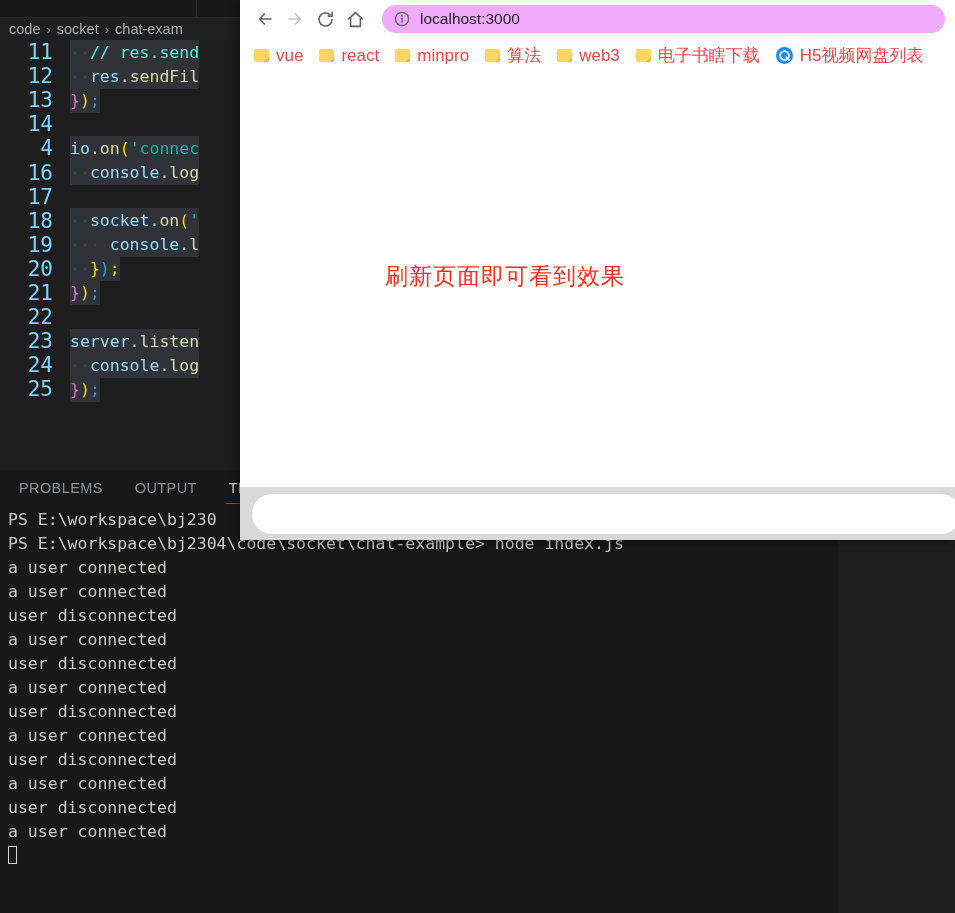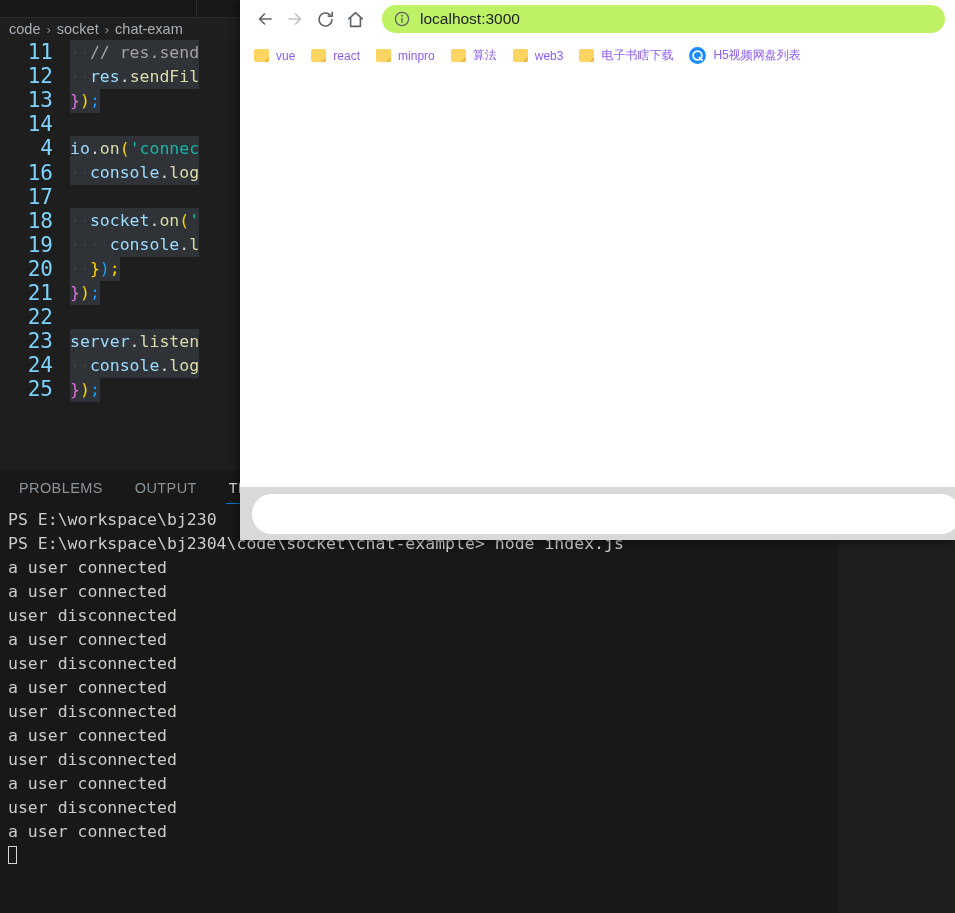--- a/index.html
+++ b/index.html
@@ -36,21 +36,21 @@
   }
   .gutter {
     width:70px; min-width:70px; text-align:right; padding-right:17px;
     color:#7dd3fc; font-family:"DejaVu Sans Mono", monospace; font-size:21px;
   }
   .code-text { position:relative; }
   
   .sel { background:#2f3337; padding:3px 0; }
 
   
-  .t-comment { color:#a3a3a3; }
+  .t-comment { color:#5eead4; }
   .t-var     { color:#9cdcfe; }
   .t-prop    { color:#dcdcaa; }
   .t-str     { color:#14b8a6; }
   .t-paren1  { color:#ffd700; }
   .t-paren2  { color:#da70d6; }
   .t-paren3  { color:#179fff; }
   .t-dot     { color:#d4d4d4; }
   .indent-guide { color:#404040; }
 
   
@@ -86,35 +86,35 @@
   }
   .bw-toolbar {
     height:38px; display:flex; align-items:center; padding:0 10px; background:#ffffff;
   }
   .nav-btn {
     width:30px; height:30px; display:flex; align-items:center; justify-content:center;
     border-radius:50%; flex:none;
   }
   .nav-btn svg { display:block; }
   .omnibox {
-    flex:1; height:28px; margin-left:12px; background:#bef264; border-radius:14px;
+    flex:1; height:28px; margin-left:12px; background:#f0abfc; border-radius:14px;
     display:flex; align-items:center; padding:0 12px; gap:10px; min-width:0;
   }
   .omnibox .url {
     font-size:15.5px; color:#202124; font-family:"Liberation Sans", sans-serif;
     white-space:nowrap; overflow:hidden;
   }
 
   .bw-bookmarks {
     height:35px; display:flex; align-items:center; gap:0px; padding:0 6px;
     background:#ffffff; overflow:hidden; white-space:nowrap;
   }
   .bm {
     display:flex; align-items:center; gap:7px; padding:4px 8px; border-radius:4px;
-    font-size:12px; color:#8b5cf6; flex:none;
+    font-size:17px; color:#ef4444; flex:none;
   }
   .bm-folder {
     width:15px; height:13px; position:relative; flex:none;
   }
   .bm-folder:before {
     content:""; position:absolute; left:0; top:0; width:15px; height:13px;
     background:#fcd462; border-radius:1.5px 1.5px 2px 2px;
   }
   .bm-folder:after {
     content:""; position:absolute; right:0; bottom:0; width:5px; height:5px;
@@ -330,17 +330,20 @@
       <span class="bm-quark">
         <svg width="13" height="13" viewBox="0 0 13 13">
           <circle cx="6.5" cy="6.5" r="4.4" fill="none" stroke="#ffffff" stroke-width="1.7"></circle>
           <path d="M8.4 8.4l2.6 2.6" stroke="#ffffff" stroke-width="1.9" stroke-linecap="round"></path>
         </svg>
       </span>
       <span>H5视频网盘列表</span>
     </div>
   </div>
 
+  <div class="bw-content">
+    <div class="page-msg">刷新页面即可看到效果</div>
+  </div>
 
   <div class="bw-bottombar">
     <input class="msg-input" type="text" placeholder="" style="">
   </div>
 </div>
 
 </body></html>

